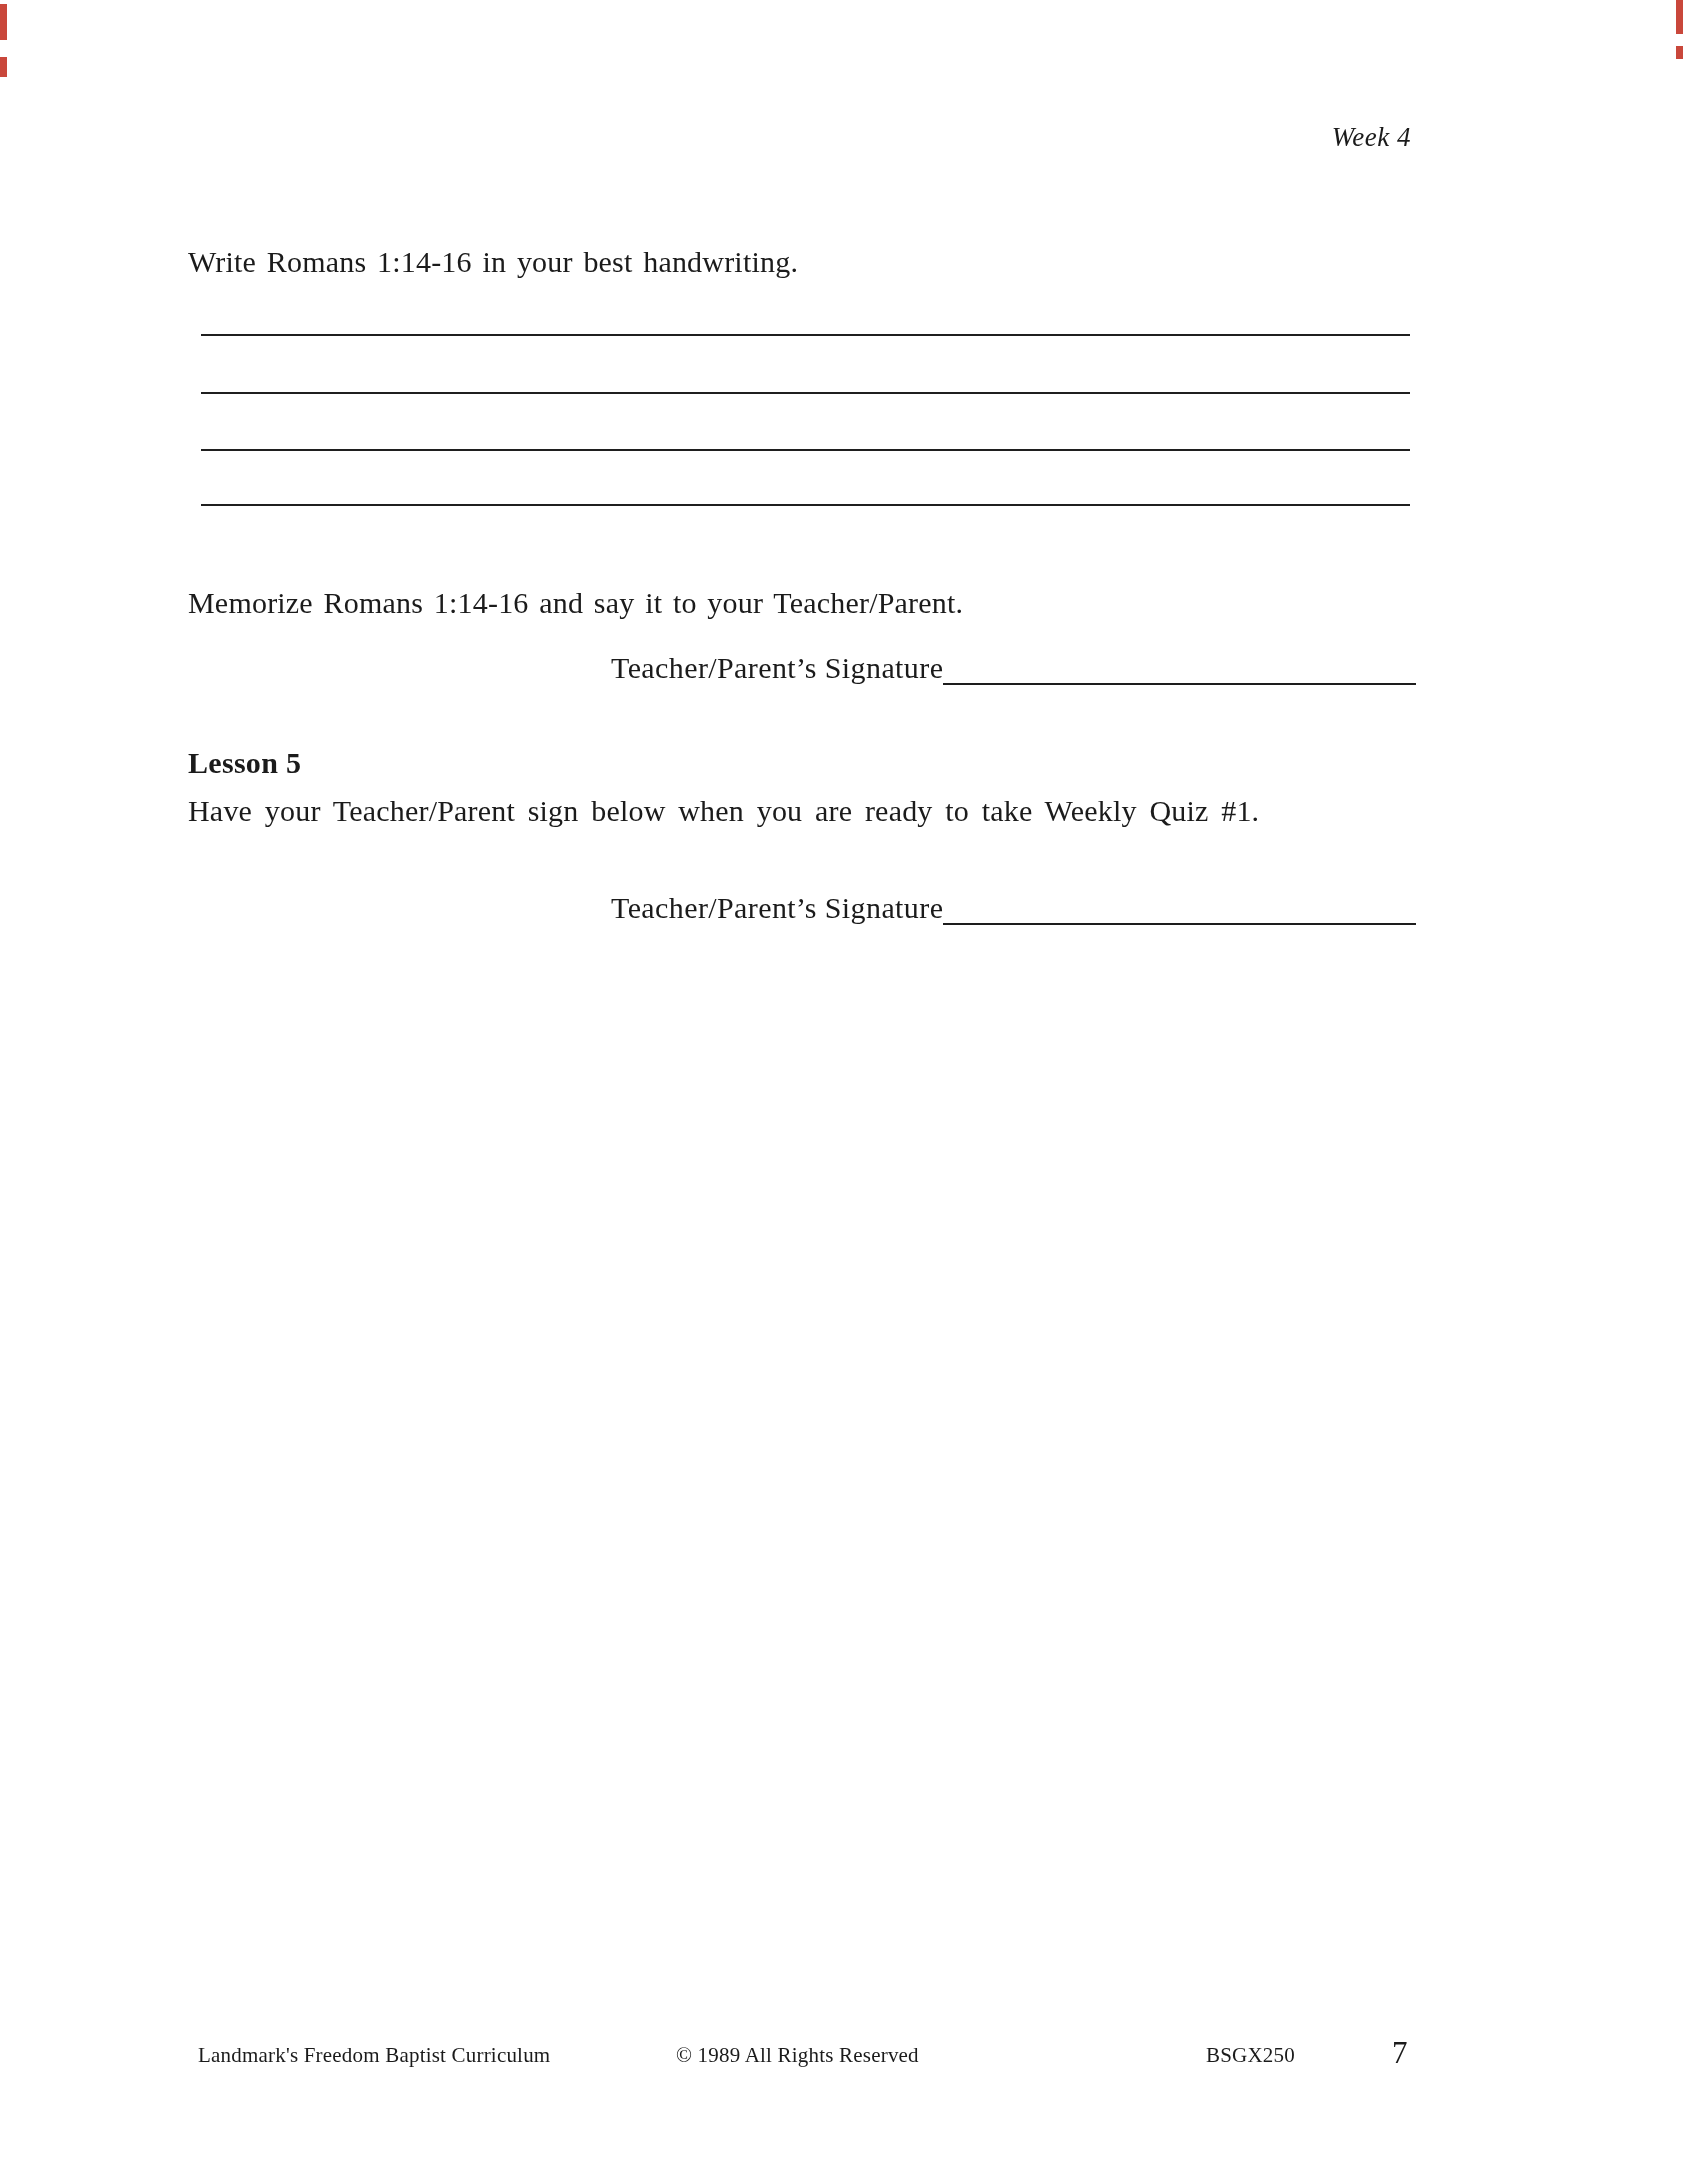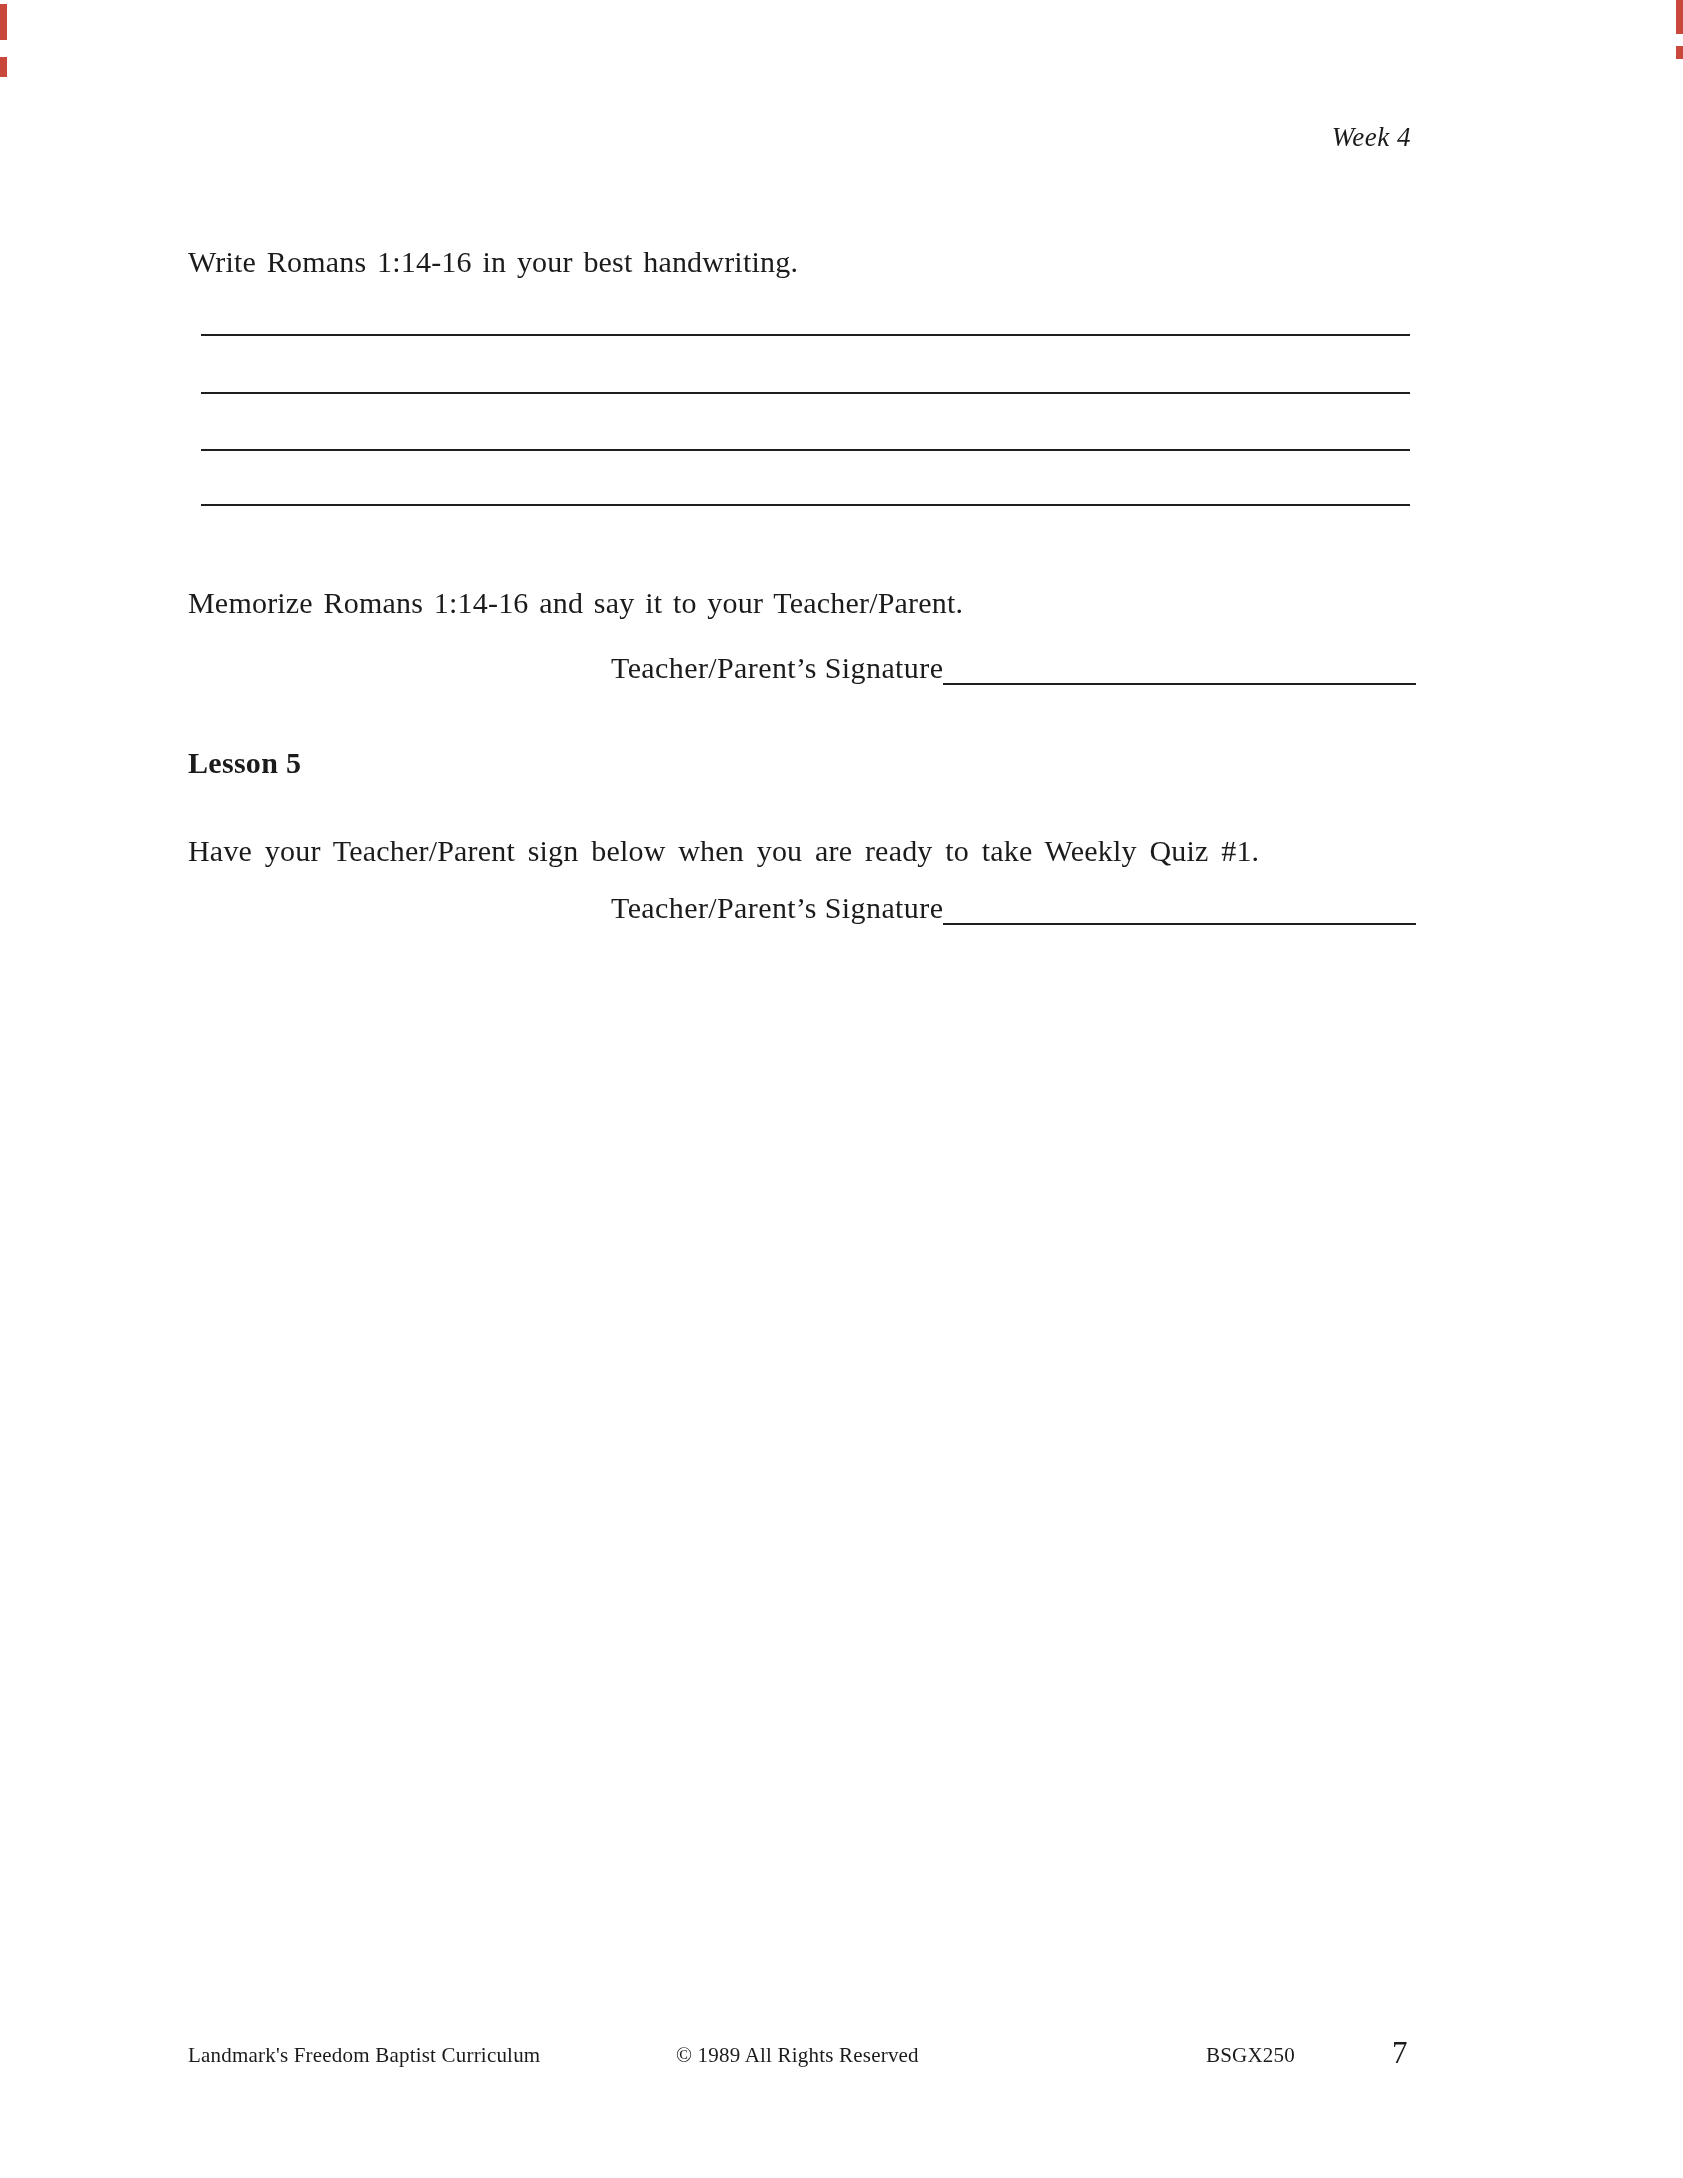--- a/index.html
+++ b/index.html
@@ -16,21 +16,21 @@
     font-style: italic; font-size: 27px; letter-spacing: 0.5px;
   }
   .instruction {
     position: absolute; left: 188px;
     font-weight: normal; font-size: 30px;
     word-spacing: 3px; letter-spacing: 0.2px;
     white-space: nowrap;
   }
   .instr-write   { top: 245px; }
   .instr-memorize{ top: 586px; }
-  .instr-quiz    { top: 834px; word-spacing: 5px; }
+  .instr-quiz    { top: 794px; word-spacing: 5px; }
   .writing-line {
     position: absolute; left: 201px; width: 1209px; height: 0;
     border-bottom: 2px solid #1f1f1f;
   }
   .wl-1 { top: 334px; }
   .wl-2 { top: 392px; }
   .wl-3 { top: 449px; }
   .wl-4 { top: 504px; }
   .sig-row {
     position: absolute; left: 611px; width: 805px; height: 36px;
@@ -45,21 +45,21 @@
   .sig-line {
     flex: 1; height: 10px;
     border-bottom: 2px solid #1d1d1d;
   }
   .lesson-heading {
     position: absolute; left: 188px; top: 746px; width: 1222px;
     text-align: left; font-weight: bold; font-size: 30px;
     letter-spacing: 0.3px;
   }
   .footer-item { position: absolute; top: 2043px; font-size: 21px; letter-spacing: 0.2px; }
-  .f-publisher { left: 188px; }
+  .f-publisher { left: 198px; }
   .f-copyright { left: 676px; }
   .f-code      { left: 1206px; }
   .f-pagenum   { position: absolute; top: 2035px; left: 1392px; font-size: 31px; }
   .edge-mark { position: absolute; width: 7px; background: #c9473b; }
   .em-l1 { left: 0; top: 4px;  height: 36px; }
   .em-l2 { left: 0; top: 57px; height: 20px; }
   .em-r1 { right: 0; top: 0;   height: 34px; }
   .em-r2 { right: 0; top: 46px; height: 13px; }
 </style>
 </head>

